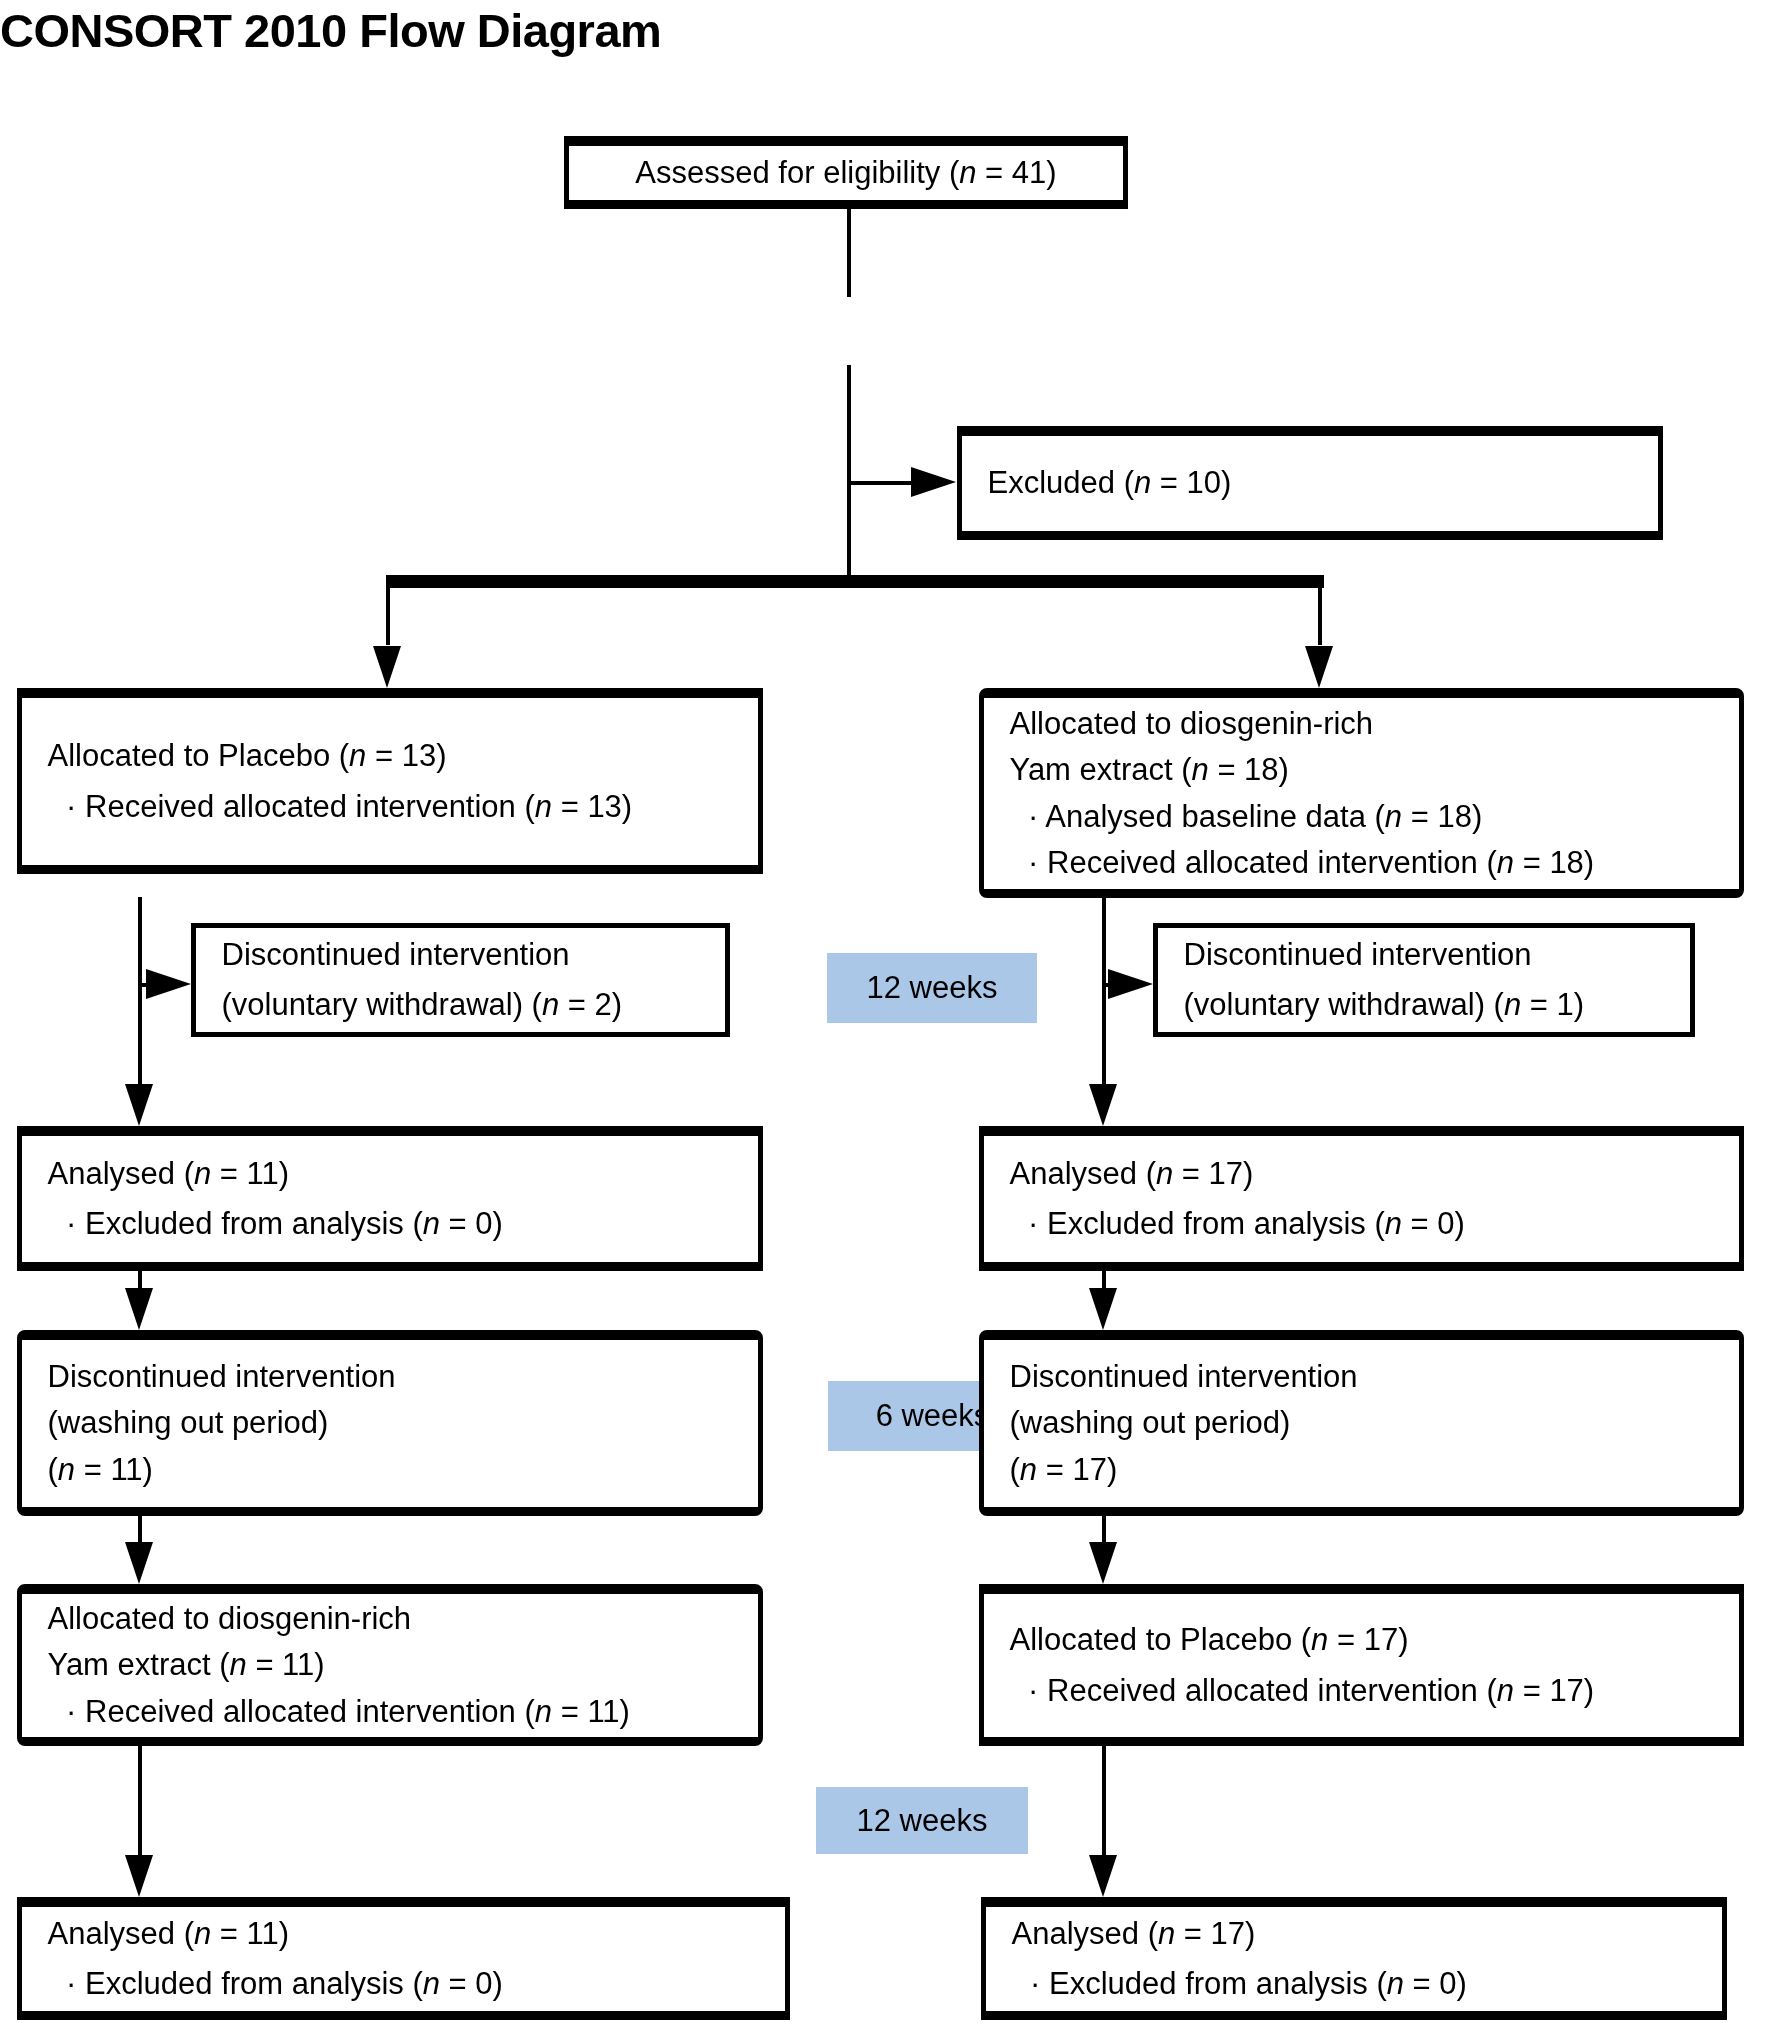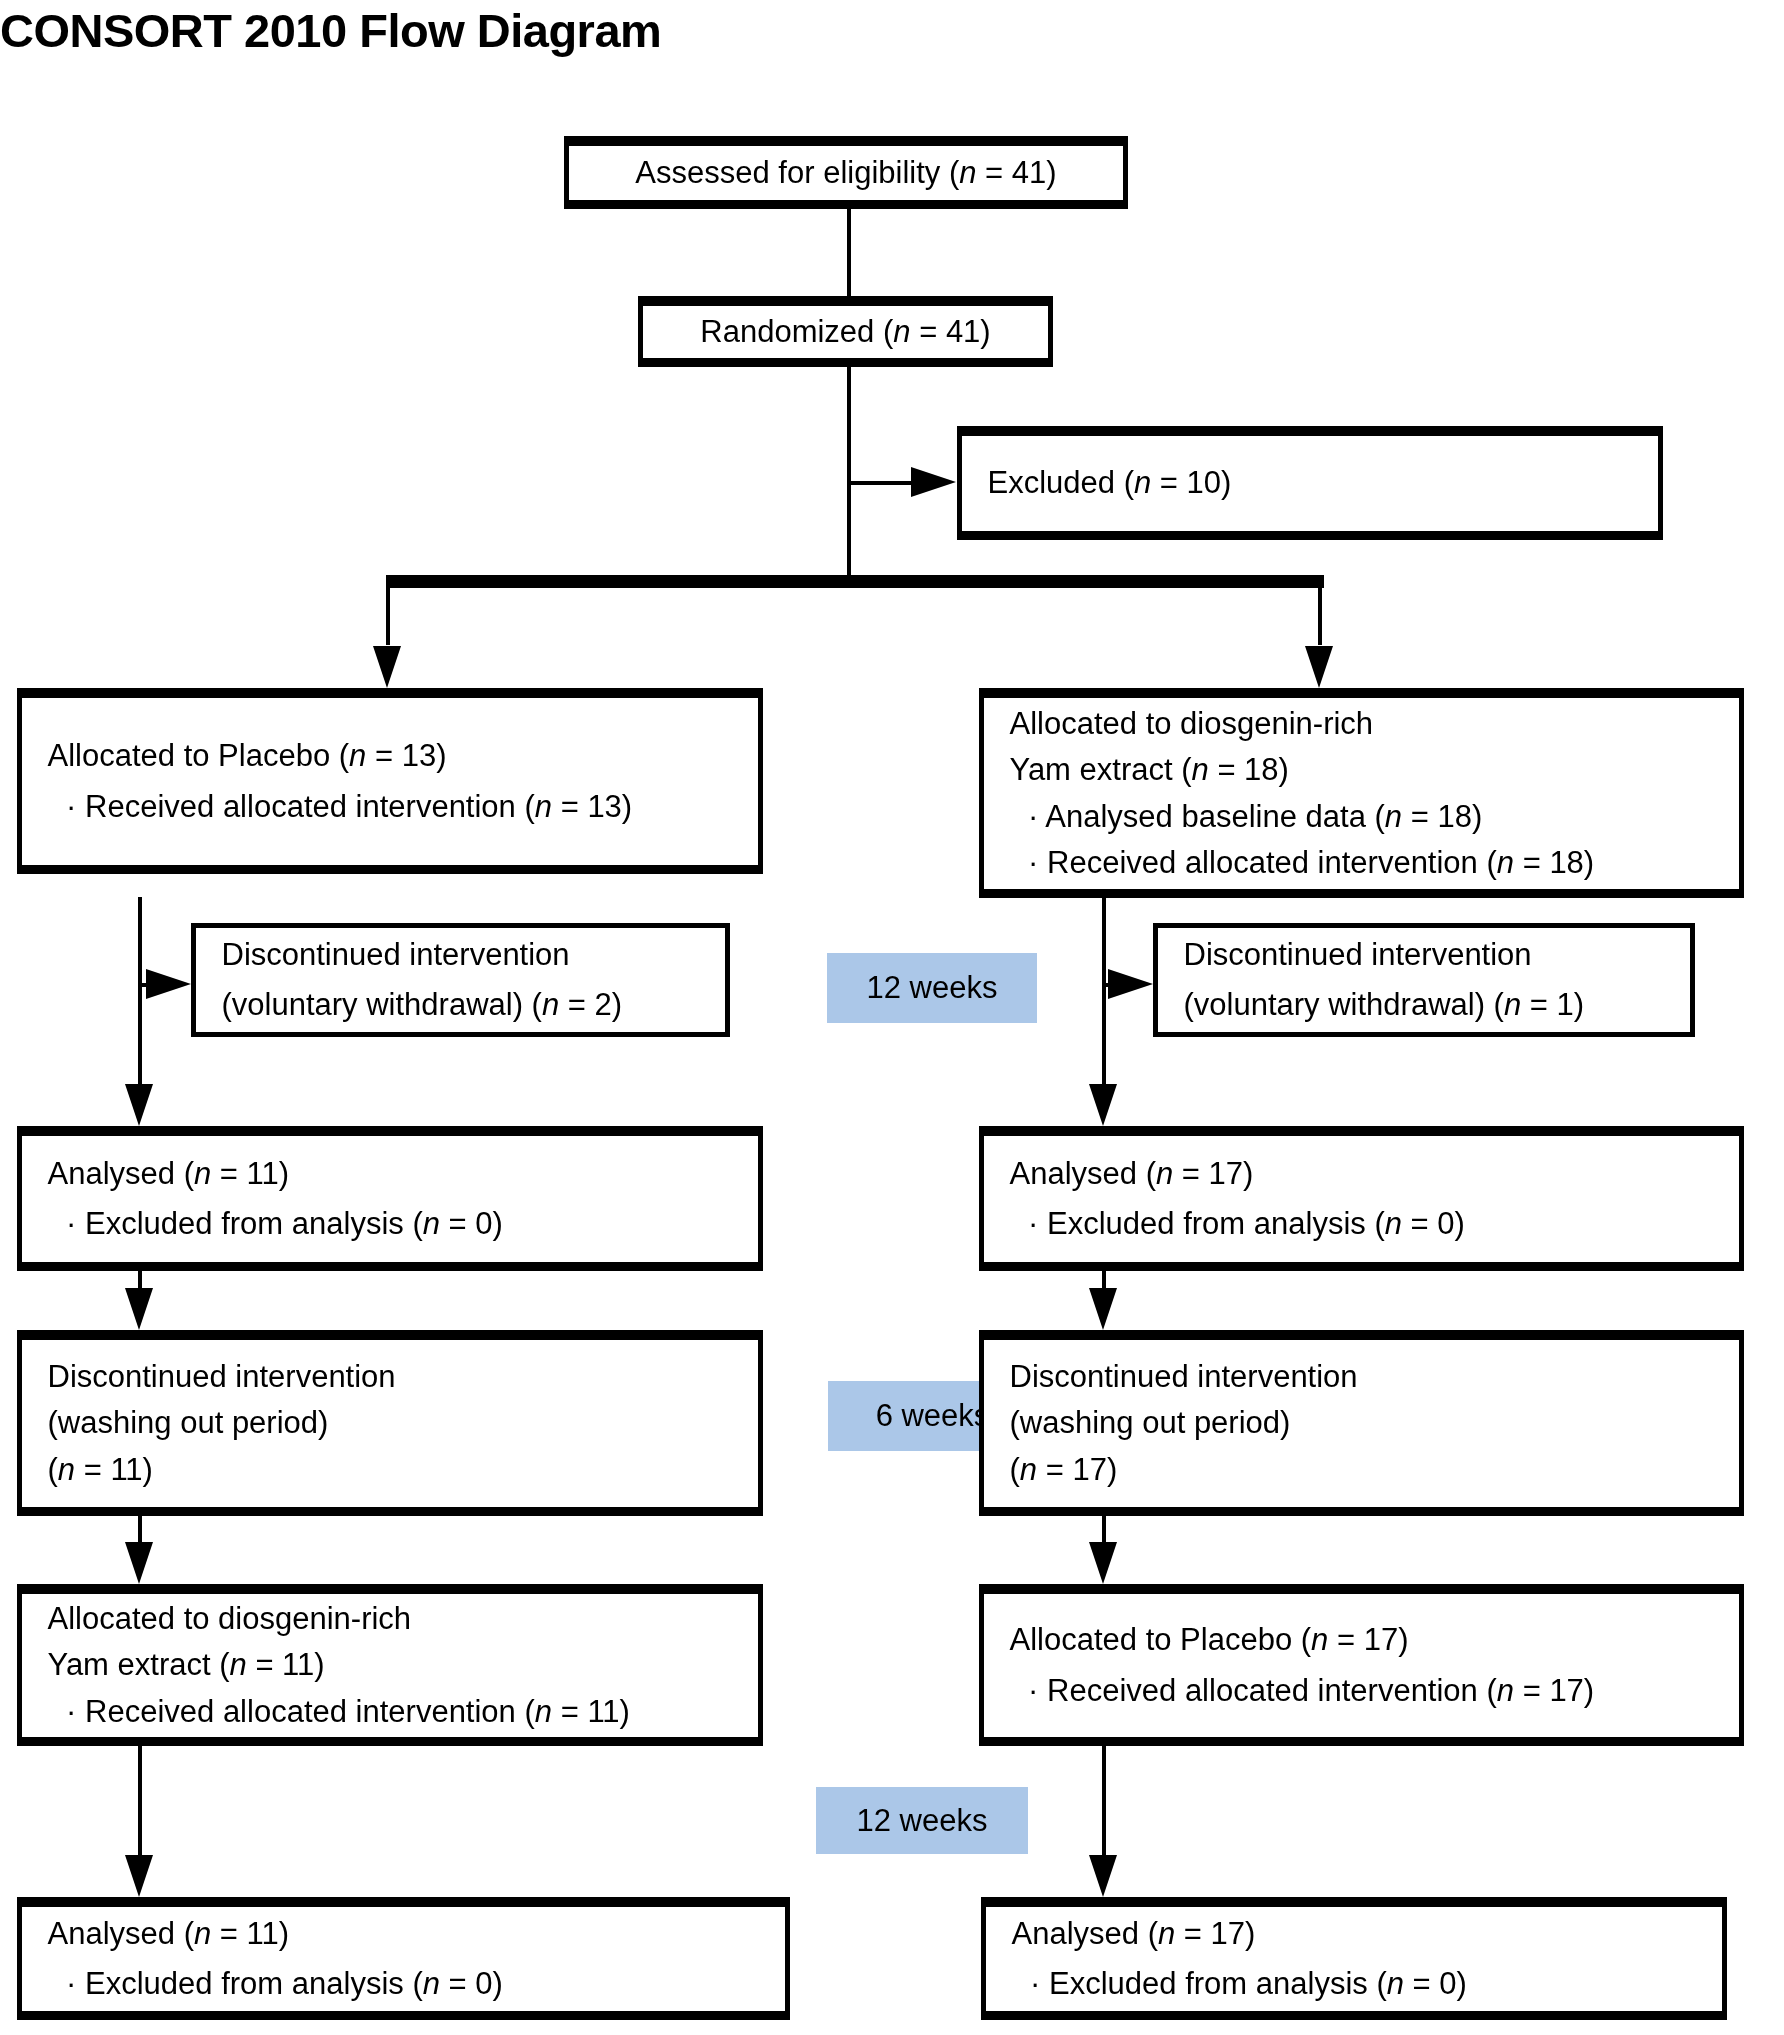--- a/index.html
+++ b/index.html
@@ -11,21 +11,21 @@
     position:absolute;top:2.9px;left:0;width:1619px;text-align:left;
     font-size:47px;font-weight:bold;letter-spacing:-0.5px;
   }
   .box{
     position:absolute;box-sizing:border-box;background:#fff;
     border:5.9px solid #000;display:flex;flex-direction:column;justify-content:center;
     padding:4.9px 14.7px 4.9px 25.5px;font-size:31px;line-height:1.62;
   }
   .box.heavy{border-top-width:10.8px;border-bottom-width:9.8px;}
   .box.centered{align-items:center;text-align:center;padding:13px;}
-  .box.lh-sm{line-height:1.5;}
+  .box.lh-sm{line-height:1.5;border-radius:8px;}
   .line{white-space:nowrap;}
   .line.bullet{padding-left:18.6px;}
   .weeks{
     position:absolute;display:flex;align-items:center;justify-content:center;
     font-size:31px;background:#abc7e8;margin-left:38px;
   }
   .vline,.hline{position:absolute;background:#000;}
   .vline{width:4.4px;}
   .hline{height:4.4px;}
   .hline.branch{height:12.8px;}
@@ -45,23 +45,20 @@
 <body>
 
 <div id="canvas">
 
   <div class="title">CONSORT 2010 Flow Diagram</div>
 
   <div class="box heavy centered" style="left:564px;top:136px;width:564px;height:73px">
     <div class="line">Assessed for eligibility (<i>n</i> = 41)</div>
   </div>
 
-  <div class="box heavy centered" style="left:638px;top:296px;width:415px;height:71px">
-    <div class="line">Randomized (<i>n</i> = 41)</div>
-  </div>
 
   <div class="box heavy" style="left:957px;top:426px;width:706px;height:114px">
     <div class="line">Excluded (<i>n</i> = 10)</div>
   </div>
 
   <div class="box heavy" style="left:17px;top:688px;width:746px;height:186px">
     <div class="line">Allocated to Placebo (<i>n</i> = 13)</div>
     <div class="line bullet">· Received allocated intervention (<i>n</i> = 13)</div>
   </div>
 

